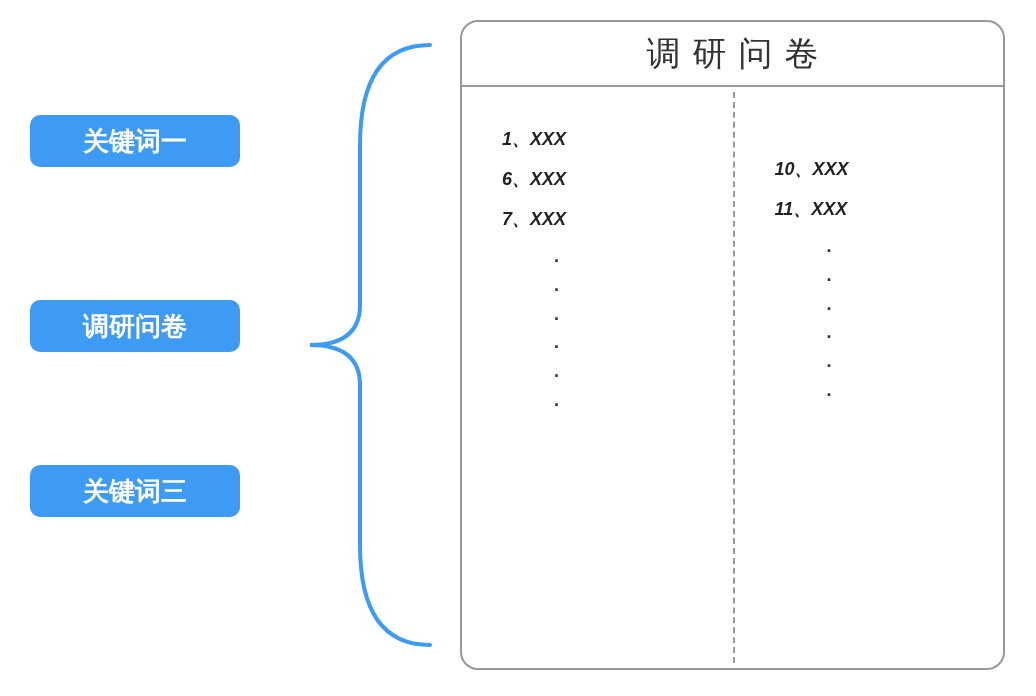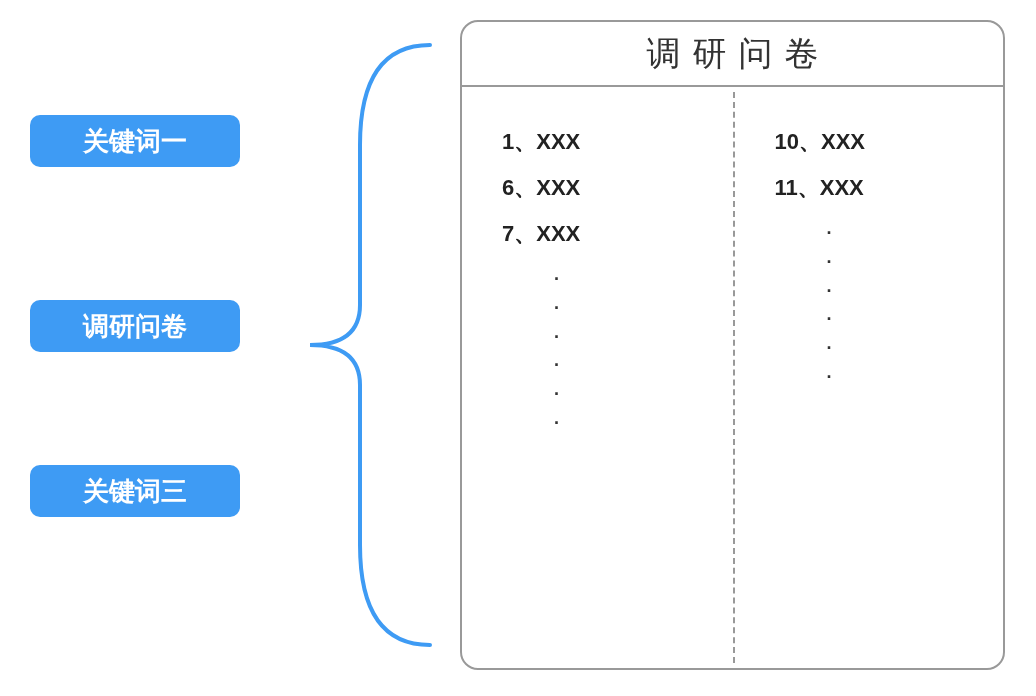--- a/index.html
+++ b/index.html
@@ -67,34 +67,36 @@
       display: flex;
       height: calc(100% - 65px);
       position: relative;
     }
     .doc-col {
       width: 50%;
       padding: 40px 30px 30px 40px;
     }
     .doc-col.right {
       padding-left: 42px;
+      margin-top: 30px;
     }
     .divider {
       position: absolute;
       left: 50%;
       top: 5px;
       bottom: 5px;
       border-left: 2px dashed #999;
     }
     .doc-item {
-      font-size: 22px;
+      font-size: 18px;
       font-weight: bold;
       color: #222;
       margin-bottom: 16px;
       white-space: nowrap;
+      font-style: italic;
     }
     .dots {
       padding-left: 52px;
       margin-top: 8px;
     }
     .dot {
       font-size: 18px;
       color: #333;
       line-height: 1.6;
       font-weight: bold;

